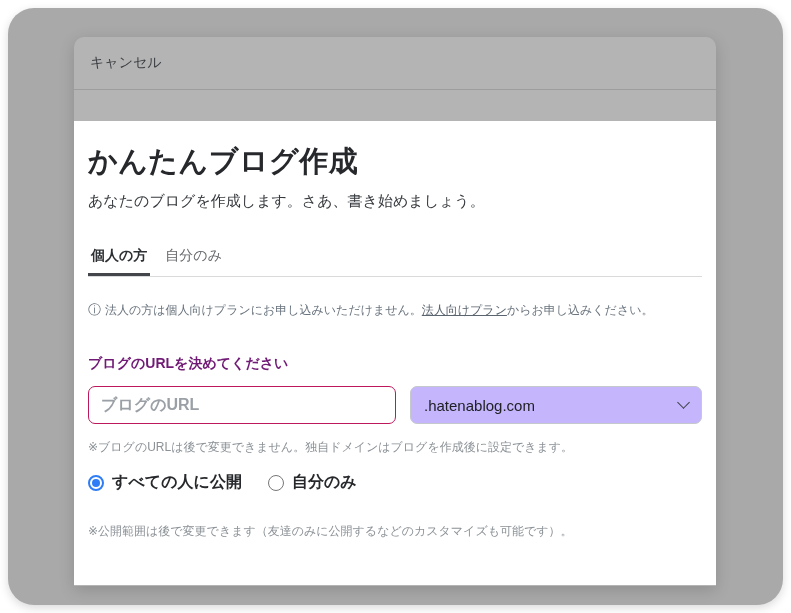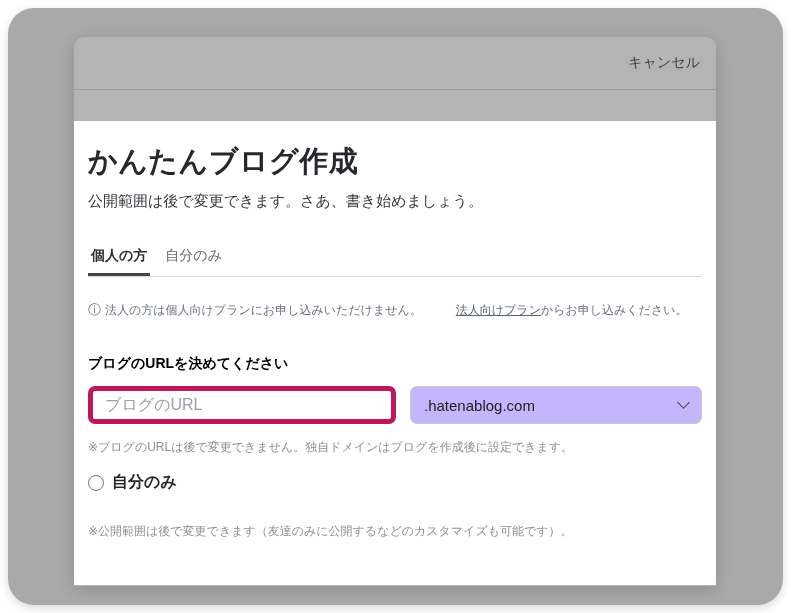--- a/index.html
+++ b/index.html
@@ -14,21 +14,21 @@
   }
 
   .modal {
     position:absolute; left:66px; top:29px; width:642px; height:549px;
     background:#b4b4b4; border-radius:10px 10px 0 0;
     box-shadow:0 4px 16px rgba(0,0,0,.16);
   }
 
   .modal-topbar {
     height:53px; box-sizing:border-box;
-    display:flex; align-items:center; justify-content:flex-end;
+    display:flex; align-items:center; 
     padding:0 16px; border-bottom:1px solid #9d9d9d;
     border-radius:10px 10px 0 0;
   }
   .cancel-btn {
     background:none; border:none; padding:0; cursor:pointer;
     font-size:14px; color:#3b3e42;
   }
 
   .modal-strip { height:31px; }
 
@@ -45,31 +45,31 @@
 
   .tabs { display:flex; gap:12px; margin-top:36px; border-bottom:1px solid #d9dadb; }
   .tab { font-size:14px; color:#63666a; padding:0 3px 11px; cursor:pointer; }
   .tab.active {
     color:#2e3134; font-weight:bold;
     padding-bottom:8px; border-bottom:3px solid #43464a;
   }
 
   .notice { margin:24px 0 0; font-size:12px; color:#6a747e; }
   .info-ic { font-size:13px; margin-right:4px; color:#6a747e; }
-  .notice-link { color:#5a646e; text-decoration:underline; cursor:pointer;margin-left:34px; }
+  .notice-link { color:#5a646e; text-decoration:underline; cursor:pointer; }
 
-  .sec-label { margin:36px 0 0; font-size:14px; font-weight:bold; color:#000000; }
+  .sec-label { margin:36px 0 0; font-size:14px; font-weight:bold; color:#701a75; }
   .sec-label.second { margin-top:42px; }
 
   .url-row { display:flex; gap:14px; margin-top:13px; }
   .url-input {
     width:308px; height:38px; box-sizing:border-box;
-    border:5px solid #be185d; border-radius:7px;
+    border:1px solid #be185d; border-radius:7px;
     padding:0 12px; font-size:16px; color:#222;
-    outline:none; background:#fff;
+    outline:none; background:#fff;font-weight:bold;
   }
   .url-input::placeholder { color:#9aa0a6; }
 
   .domain-select {
     flex:1; height:38px; box-sizing:border-box;
     border:1px solid #c5c9cc; border-radius:7px; background:#c4b5fd;
     display:flex; align-items:center; justify-content:space-between;
     padding:0 13px; font-size:15px; color:#202124; cursor:pointer;
   }
   .chev {
@@ -103,21 +103,21 @@
 
       <div class="modal-topbar">
         <button class="cancel-btn">キャンセル</button>
       </div>
 
       <div class="modal-strip"></div>
 
       <div class="card">
 
         <h1 class="page-title">かんたんブログ作成</h1>
-        <p class="page-subtitle">公開範囲は後で変更できます。さあ、書き始めましょう。</p>
+        <p class="page-subtitle">あなたのブログを作成します。さあ、書き始めましょう。</p>
 
         <div class="tabs">
           <div class="tab active">個人の方</div>
           <div class="tab">自分のみ</div>
         </div>
 
         <p class="notice"><span class="info-ic">ⓘ</span><span>法人の方は個人向けプランにお申し込みいただけません。</span><a class="notice-link">法人向けプラン</a><span>からお申し込みください。</span></p>
 
         <p class="sec-label">ブログのURLを決めてください</p>
 
@@ -127,20 +127,24 @@
             <span>.hatenablog.com</span>
             <span class="chev"></span>
           </div>
         </div>
 
         <p class="note">※ブログのURLは後で変更できません。独自ドメインはブログを作成後に設定できます。</p>
 
 
         <div class="radio-row">
           <label class="radio-opt">
+            <span class="radio checked"></span>
+            <span class="radio-label">すべての人に公開</span>
+          </label>
+          <label class="radio-opt">
             <span class="radio"></span>
             <span class="radio-label">自分のみ</span>
           </label>
         </div>
 
         <p class="note last">※公開範囲は後で変更できます（友達のみに公開するなどのカスタマイズも可能です）。</p>
 
       </div>
     </div>
   </div>

